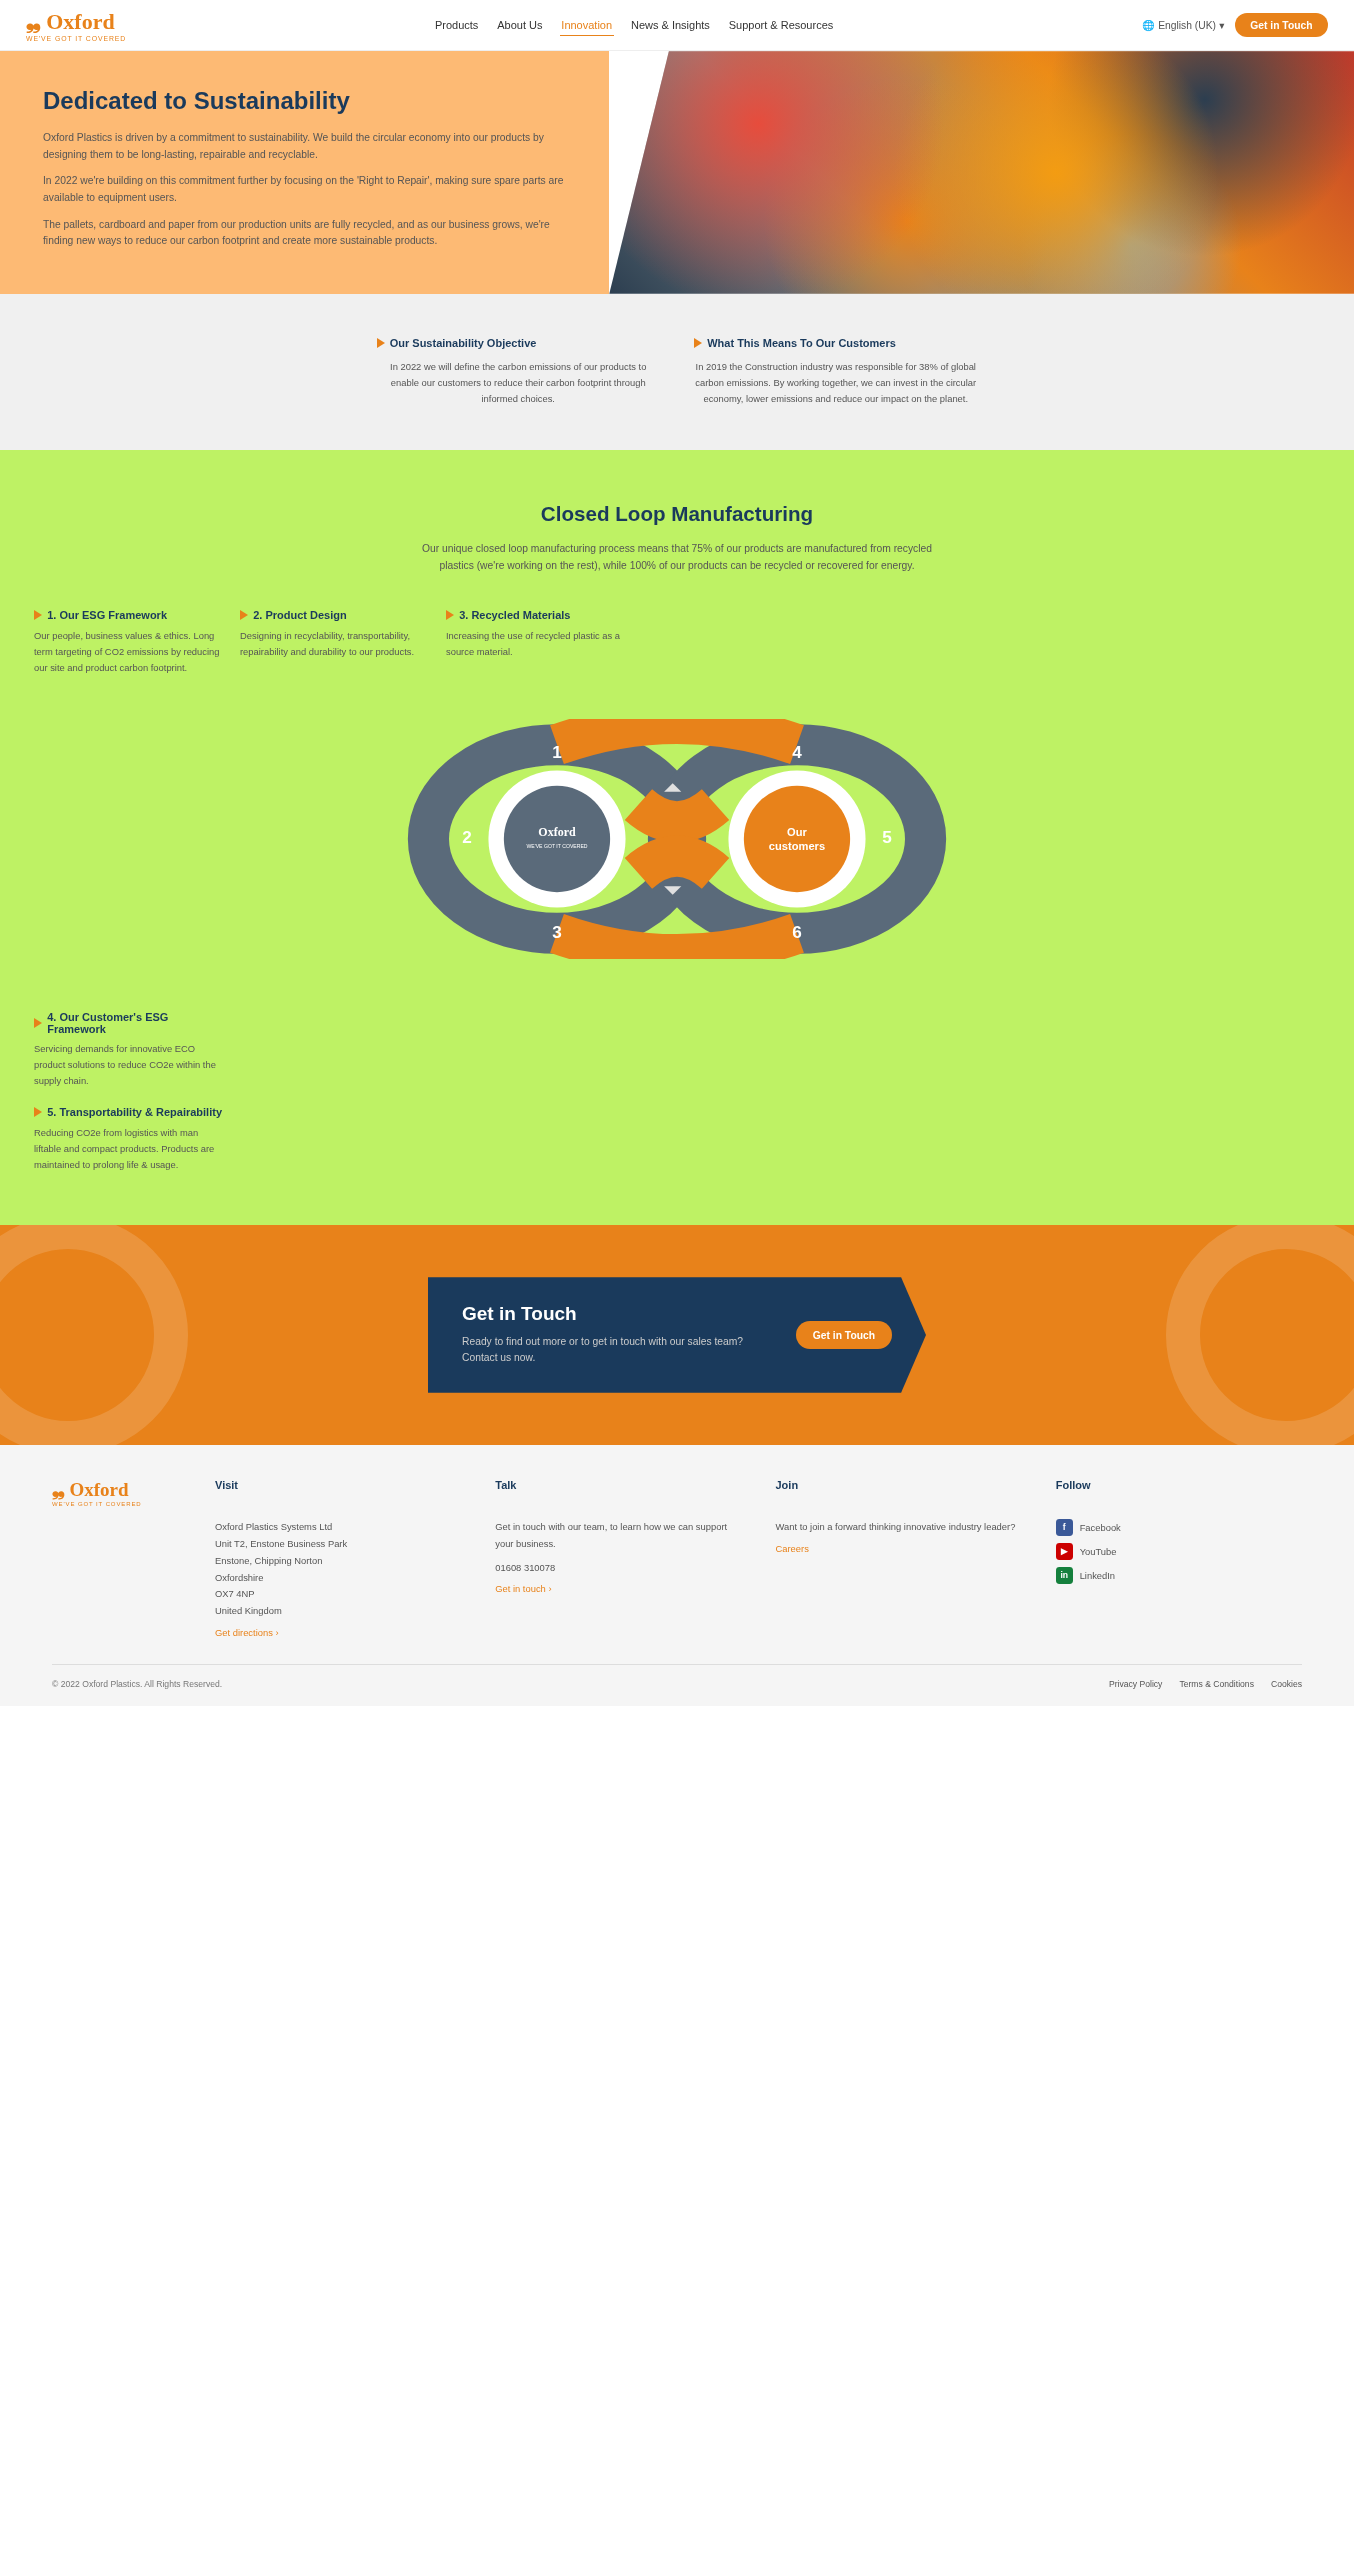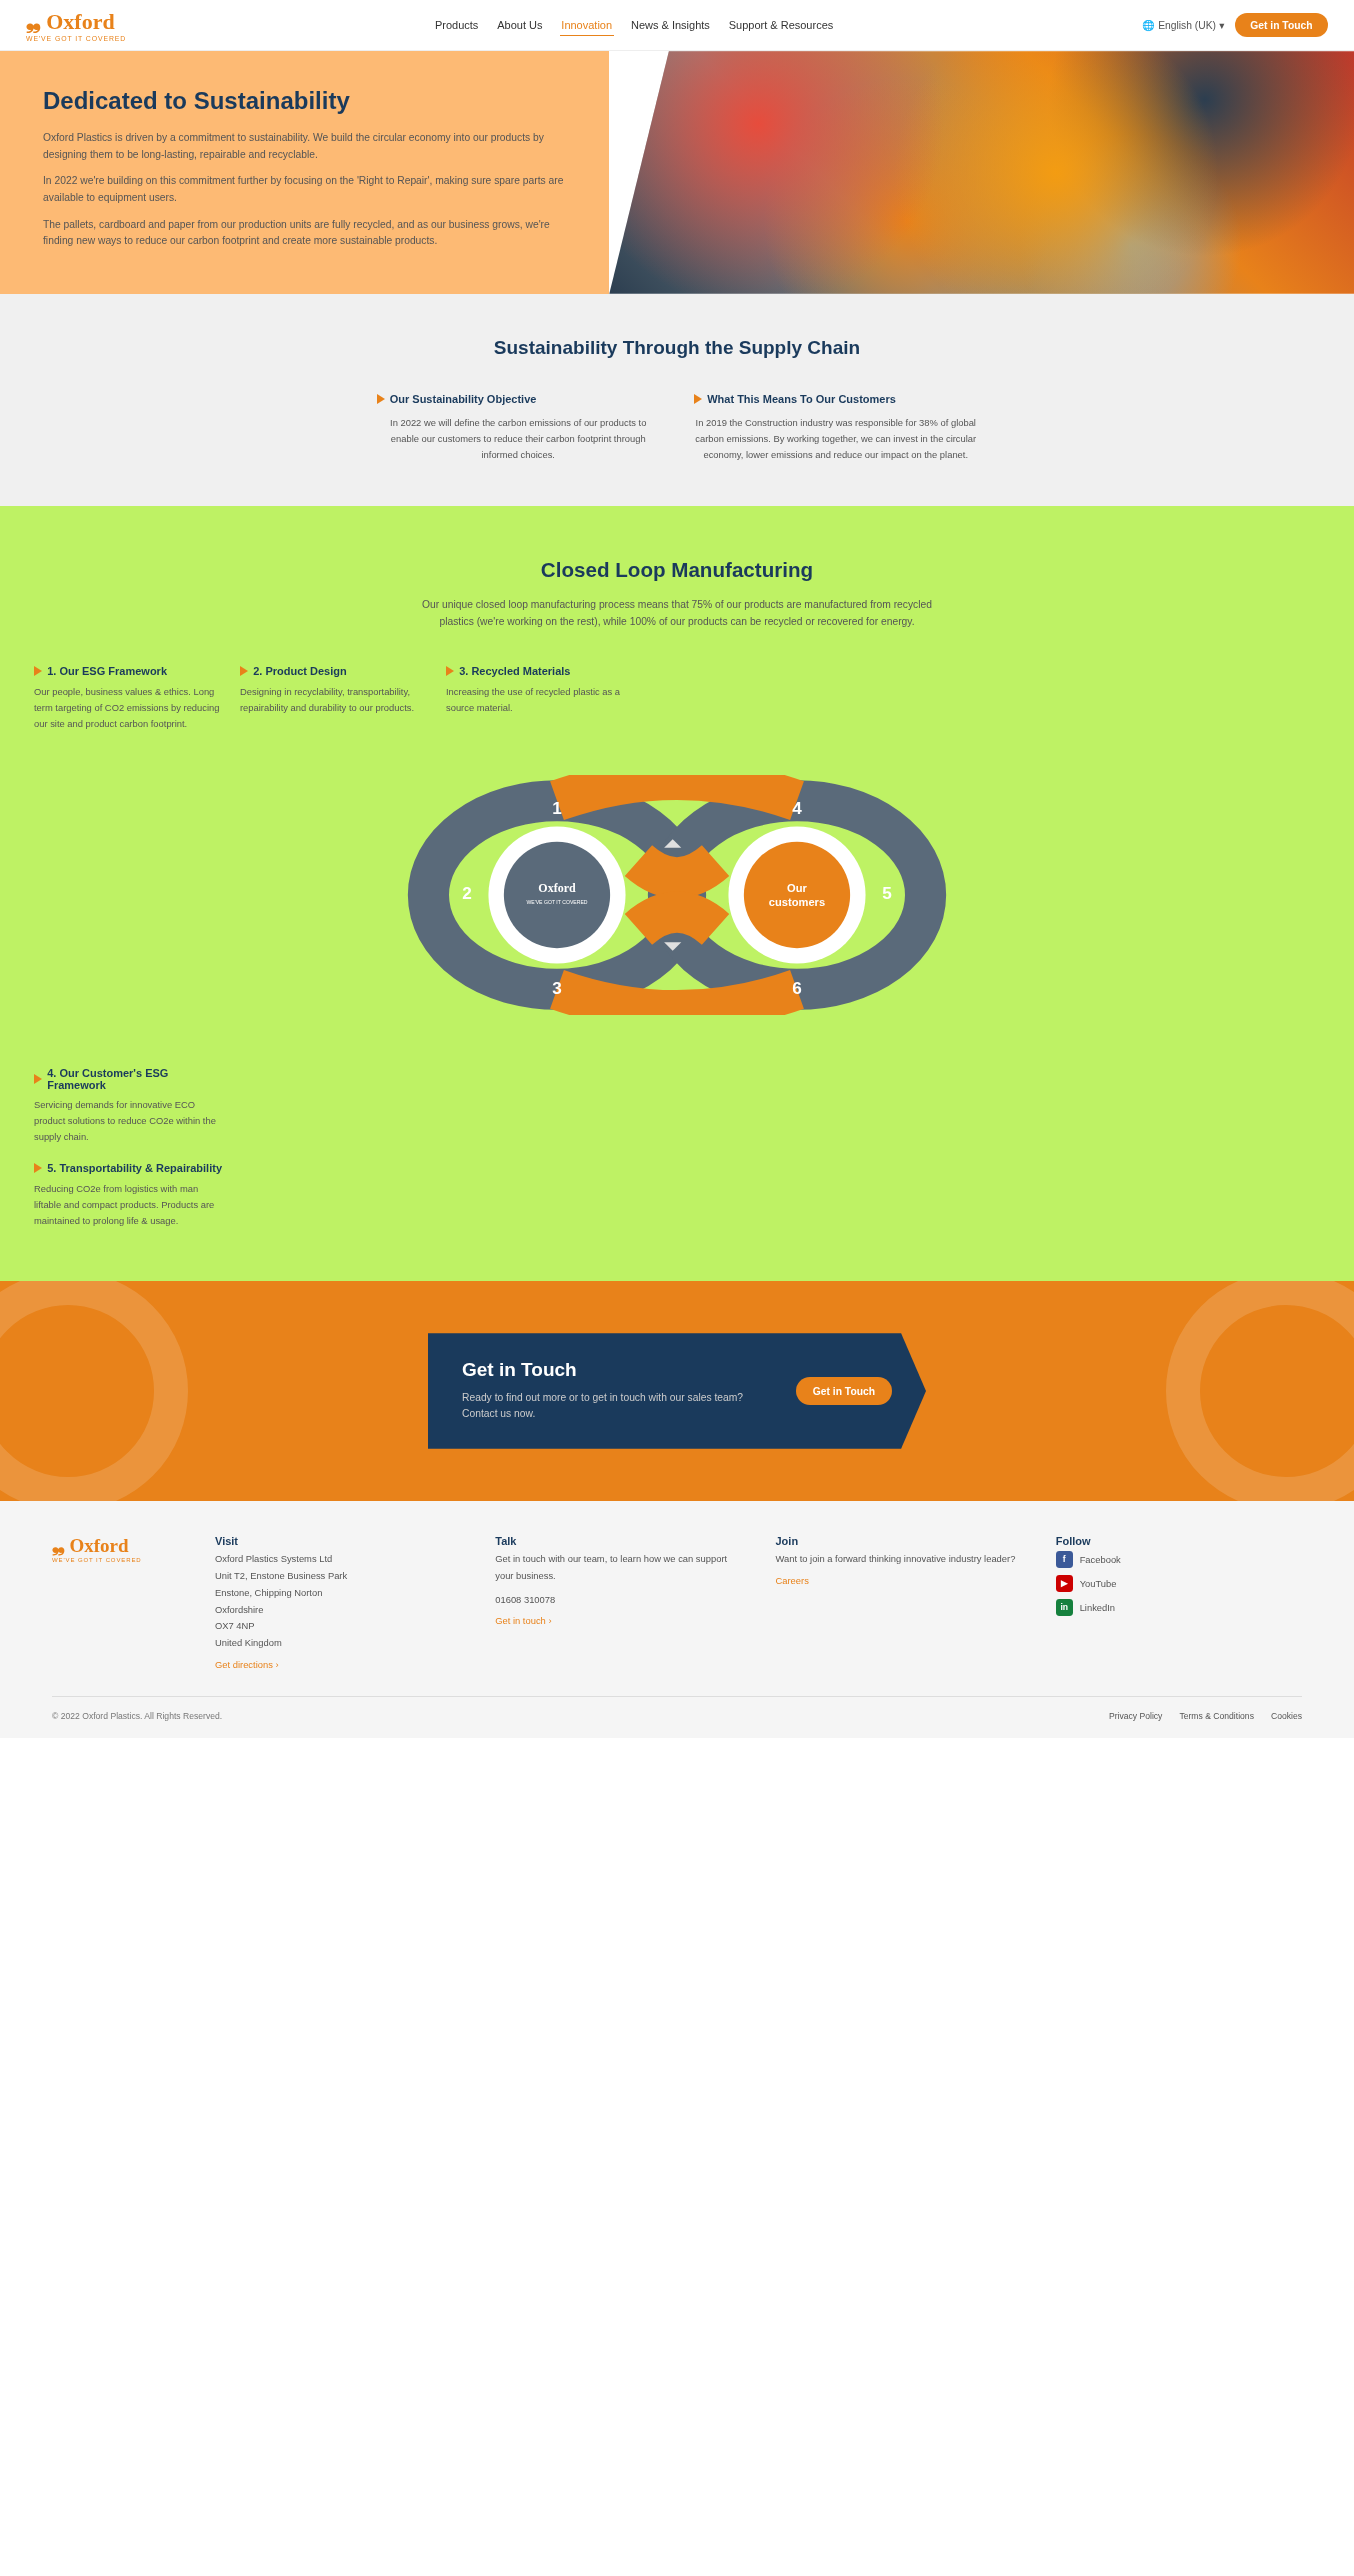--- a/index.html
+++ b/index.html
@@ -330,21 +330,21 @@
       letter-spacing: 0.9px;
       text-transform: uppercase;
     }
     .footer-col {
       flex: 1;
     }
     .footer-col-title {
       font-size: 11px;
       font-weight: bold;
       color: #1a3a5c;
-      margin-bottom: 4px;
+      margin-bottom: 28px;
     }
     .footer-text {
       font-size: 9.4px;
       color: #555;
       line-height: 1.8;
     }
     .footer-link {
       font-size: 9.4px;
       color: #e8821a;
       cursor: pointer;
@@ -431,21 +431,20 @@
     <p class="hero-text">Oxford Plastics is driven by a commitment to sustainability. We build the circular economy into our products by designing them to be long-lasting, repairable and recyclable.</p>
     <p class="hero-text">In 2022 we're building on this commitment further by focusing on the 'Right to Repair', making sure spare parts are available to equipment users.</p>
     <p class="hero-text">The pallets, cardboard and paper from our production units are fully recycled, and as our business grows, we're finding new ways to reduce our carbon footprint and create more sustainable products.</p>
   </div>
   <div class="hero-image">
     <div class="hero-image-inner"></div>
   </div>
 </section>
 
 <section class="supply-chain">
-  <h2 class="supply-chain-title">Sustainability Through the Supply Chain</h2>
   <div class="supply-chain-cols">
     <div class="supply-chain-col">
       <div class="supply-chain-col-title">
         <span class="arrow-orange"></span>
         <span>Our Sustainability Objective</span>
       </div>
       <p class="supply-chain-col-text">In 2022 we will define the carbon emissions of our products to enable our customers to reduce their carbon footprint through informed choices.</p>
     </div>
     <div class="supply-chain-col">
       <div class="supply-chain-col-title">

